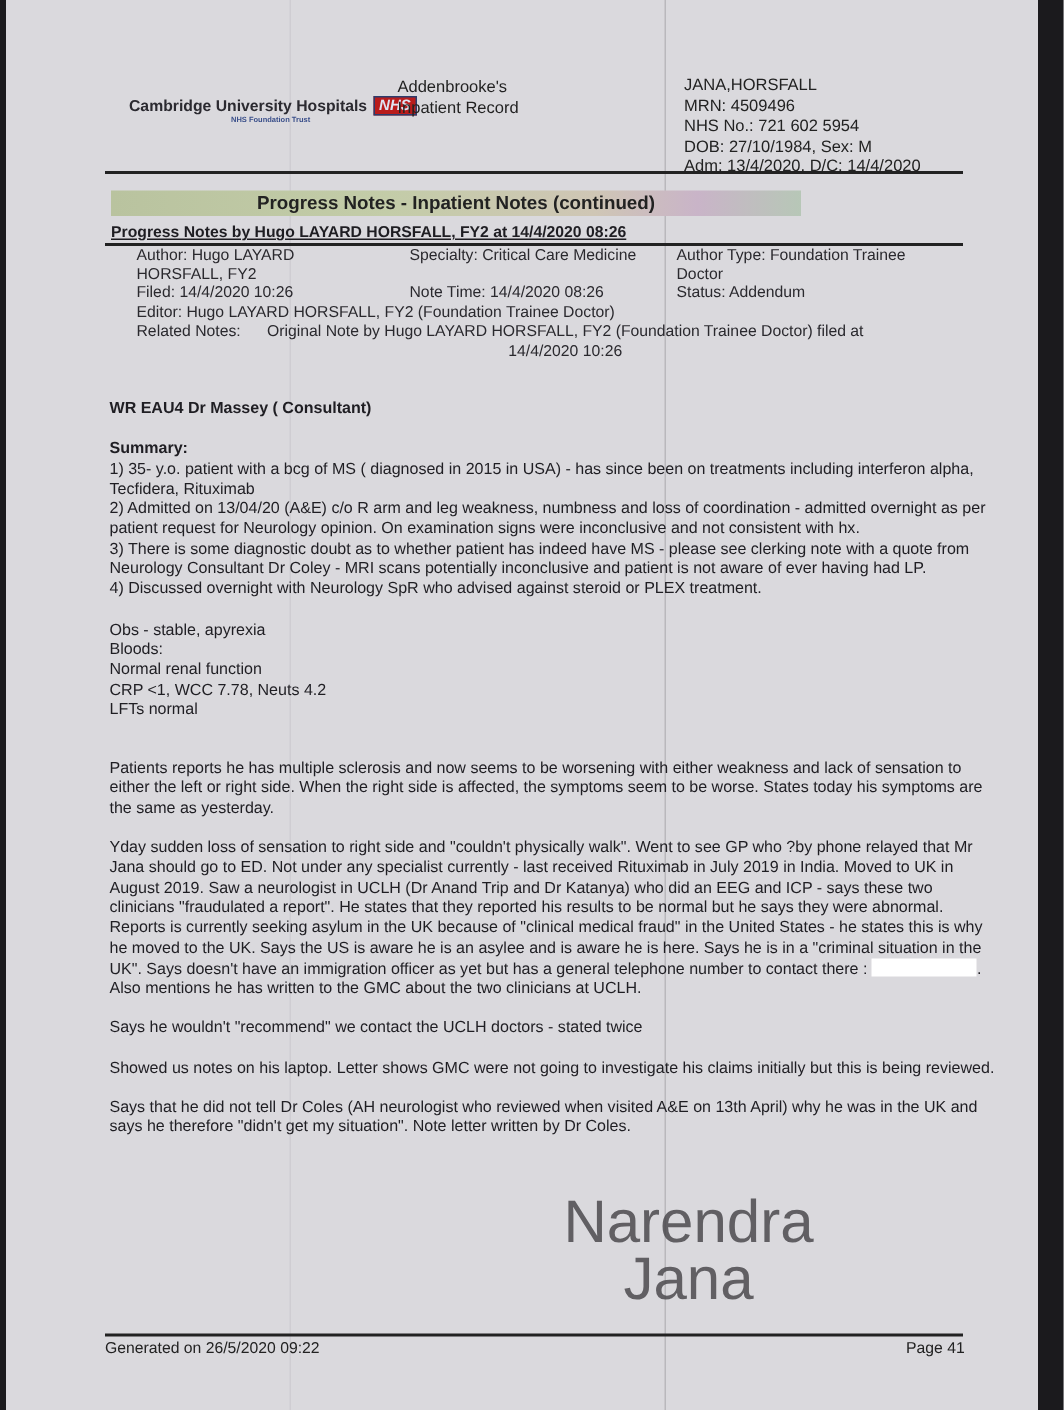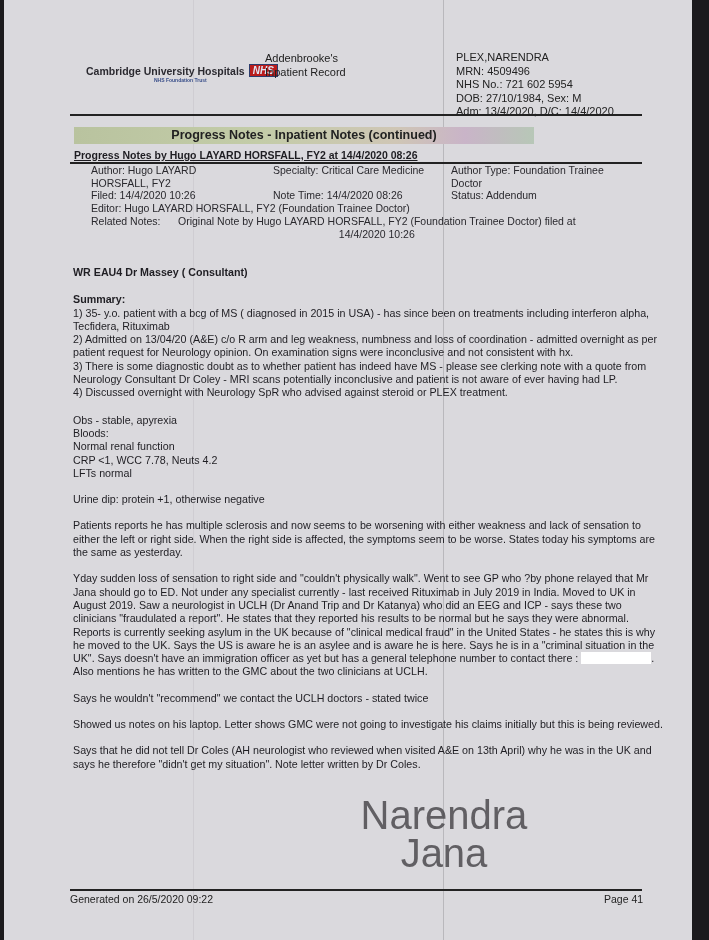--- a/index.html
+++ b/index.html
@@ -33,42 +33,42 @@
   }
   .note-title {
     left: 70px; top: 149px; font-size: 10.5px; font-weight: bold; text-decoration: underline; color: #1e1d22;
   }
   .meta { font-size: 10.5px; line-height: 12.5px; color: #2a292e; }
   .content { left: 69px; font-size: 10.7px; line-height: 13.3px; color: #1f1e23; width: 590px; }
   .content p { margin: 0; }
   .bold { font-weight: bold; }
   .redact { display: inline-block; width: 70px; height: 12px; background: #ffffff; vertical-align: -2px; }
   .watermark {
-    left: 335px; top: 796px; font-size: 40px; color: rgba(70,68,72,0.82); line-height: 38px;
+    left: 350px; top: 796px; font-size: 40px; color: rgba(70,68,72,0.82); line-height: 38px;
     text-align: center; width: 210px; pointer-events: none;
   }
   .footer { top: 893px; font-size: 10.5px; color: #222; }
 </style>
 </head>
 <body>
 
 <div class="page">
   <div class="fold" style="left:439px"></div>
   <div class="fold" style="left:189px; opacity:0.35"></div>
 
   <div class="abs hospital">
     <span>Cambridge University Hospitals</span><span class="nhs-logo">NHS</span>
   </div>
   <div class="abs trust">NHS Foundation Trust</div>
   <div class="abs record">
     <div>Addenbrooke's</div>
     <div>Inpatient Record</div>
   </div>
   <div class="abs patient">
-    <div>PLEX,NARENDRA</div>
+    <div>JANA,HORSFALL</div>
     <div>MRN: 4509496</div>
     <div>NHS No.: 721 602 5954</div>
     <div>DOB: 27/10/1984, Sex: M</div>
     <div>Adm: 13/4/2020, D/C: 14/4/2020</div>
   </div>
   <div class="hr" style="left:66px; top:114px; width:572px;"></div>
 
   <div class="abs band">Progress Notes - Inpatient Notes (continued)</div>
 
   <div class="abs note-title">Progress Notes by Hugo LAYARD HORSFALL, FY2 at 14/4/2020 08:26</div>
@@ -101,21 +101,20 @@
     <p>2) Admitted on 13/04/20 (A&amp;E) c/o R arm and leg weakness, numbness and loss of coordination - admitted overnight as per patient request for Neurology opinion. On examination signs were inconclusive and not consistent with hx.</p>
     <p>3) There is some diagnostic doubt as to whether patient has indeed have MS - please see clerking note with a quote from Neurology Consultant Dr Coley - MRI scans potentially inconclusive and patient is not aware of ever having had LP.</p>
     <p>4) Discussed overnight with Neurology SpR who advised against steroid or PLEX treatment.</p>
     <p style="height:14px"></p>
     <p>Obs - stable, apyrexia</p>
     <p>Bloods:</p>
     <p>Normal renal function</p>
     <p>CRP &lt;1, WCC 7.78, Neuts 4.2</p>
     <p>LFTs normal</p>
     <p style="height:13px"></p>
-    <p>Urine dip: protein +1, otherwise negative</p>
     <p style="height:13px"></p>
     <p>Patients reports he has multiple sclerosis and now seems to be worsening with either weakness and lack of sensation to either the left or right side. When the right side is affected, the symptoms seem to be worse. States today his symptoms are the same as yesterday.</p>
     <p style="height:13px"></p>
     <p>Yday sudden loss of sensation to right side and "couldn't physically walk". Went to see GP who ?by phone relayed that Mr Jana should go to ED. Not under any specialist currently - last received Rituximab in July 2019 in India. Moved to UK in August 2019. Saw a neurologist in UCLH (Dr Anand Trip and Dr Katanya) who did an EEG and ICP - says these two clinicians "fraudulated a report". He states that they reported his results to be normal but he says they were abnormal.</p>
     <p><span>Reports is currently seeking asylum in the UK because of "clinical medical fraud" in the United States - he states this is why he moved to the UK. Says the US is aware he is an asylee and is aware he is here. Says he is in a "criminal situation in the UK". Says doesn't have an immigration officer as yet but has a general telephone number to contact there :</span> <span class="redact"></span><span>. Also mentions he has written to the GMC about the two clinicians at UCLH.</span></p>
     <p style="height:13px"></p>
     <p>Says he wouldn't "recommend" we contact the UCLH doctors - stated twice</p>
     <p style="height:13px"></p>
     <p>Showed us notes on his laptop. Letter shows GMC were not going to investigate his claims initially but this is being reviewed.</p>
     <p style="height:13px"></p>

